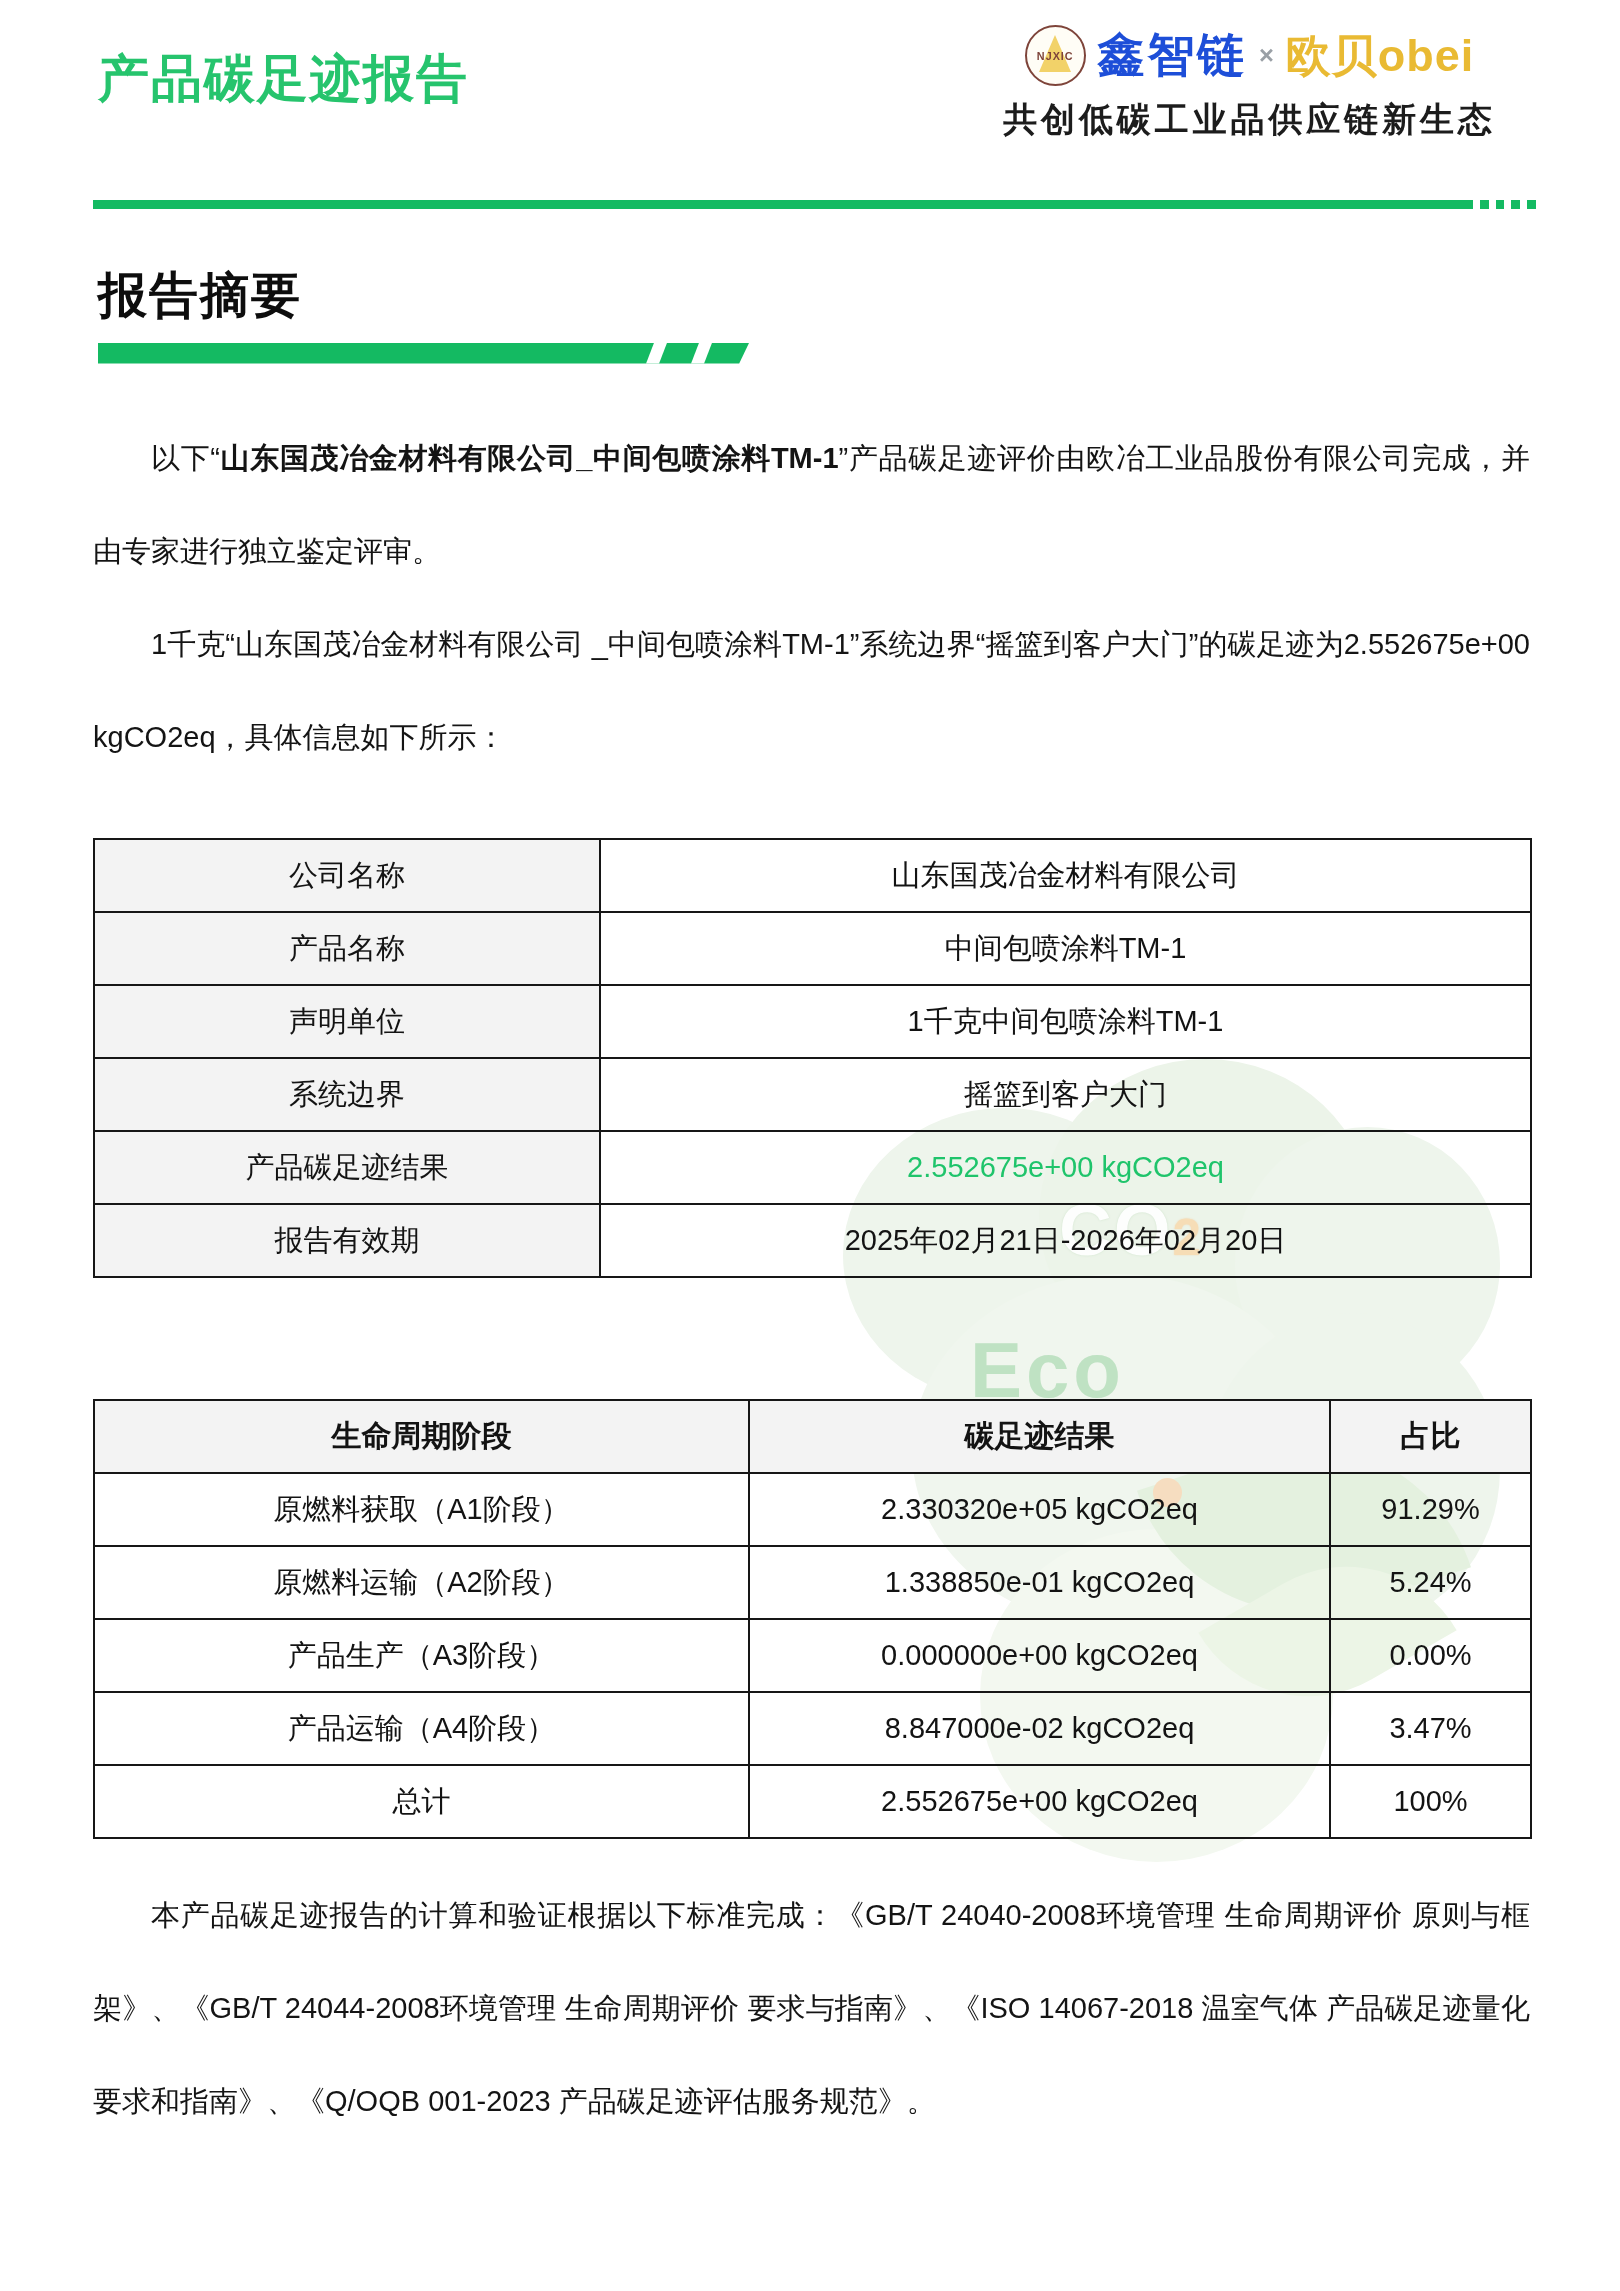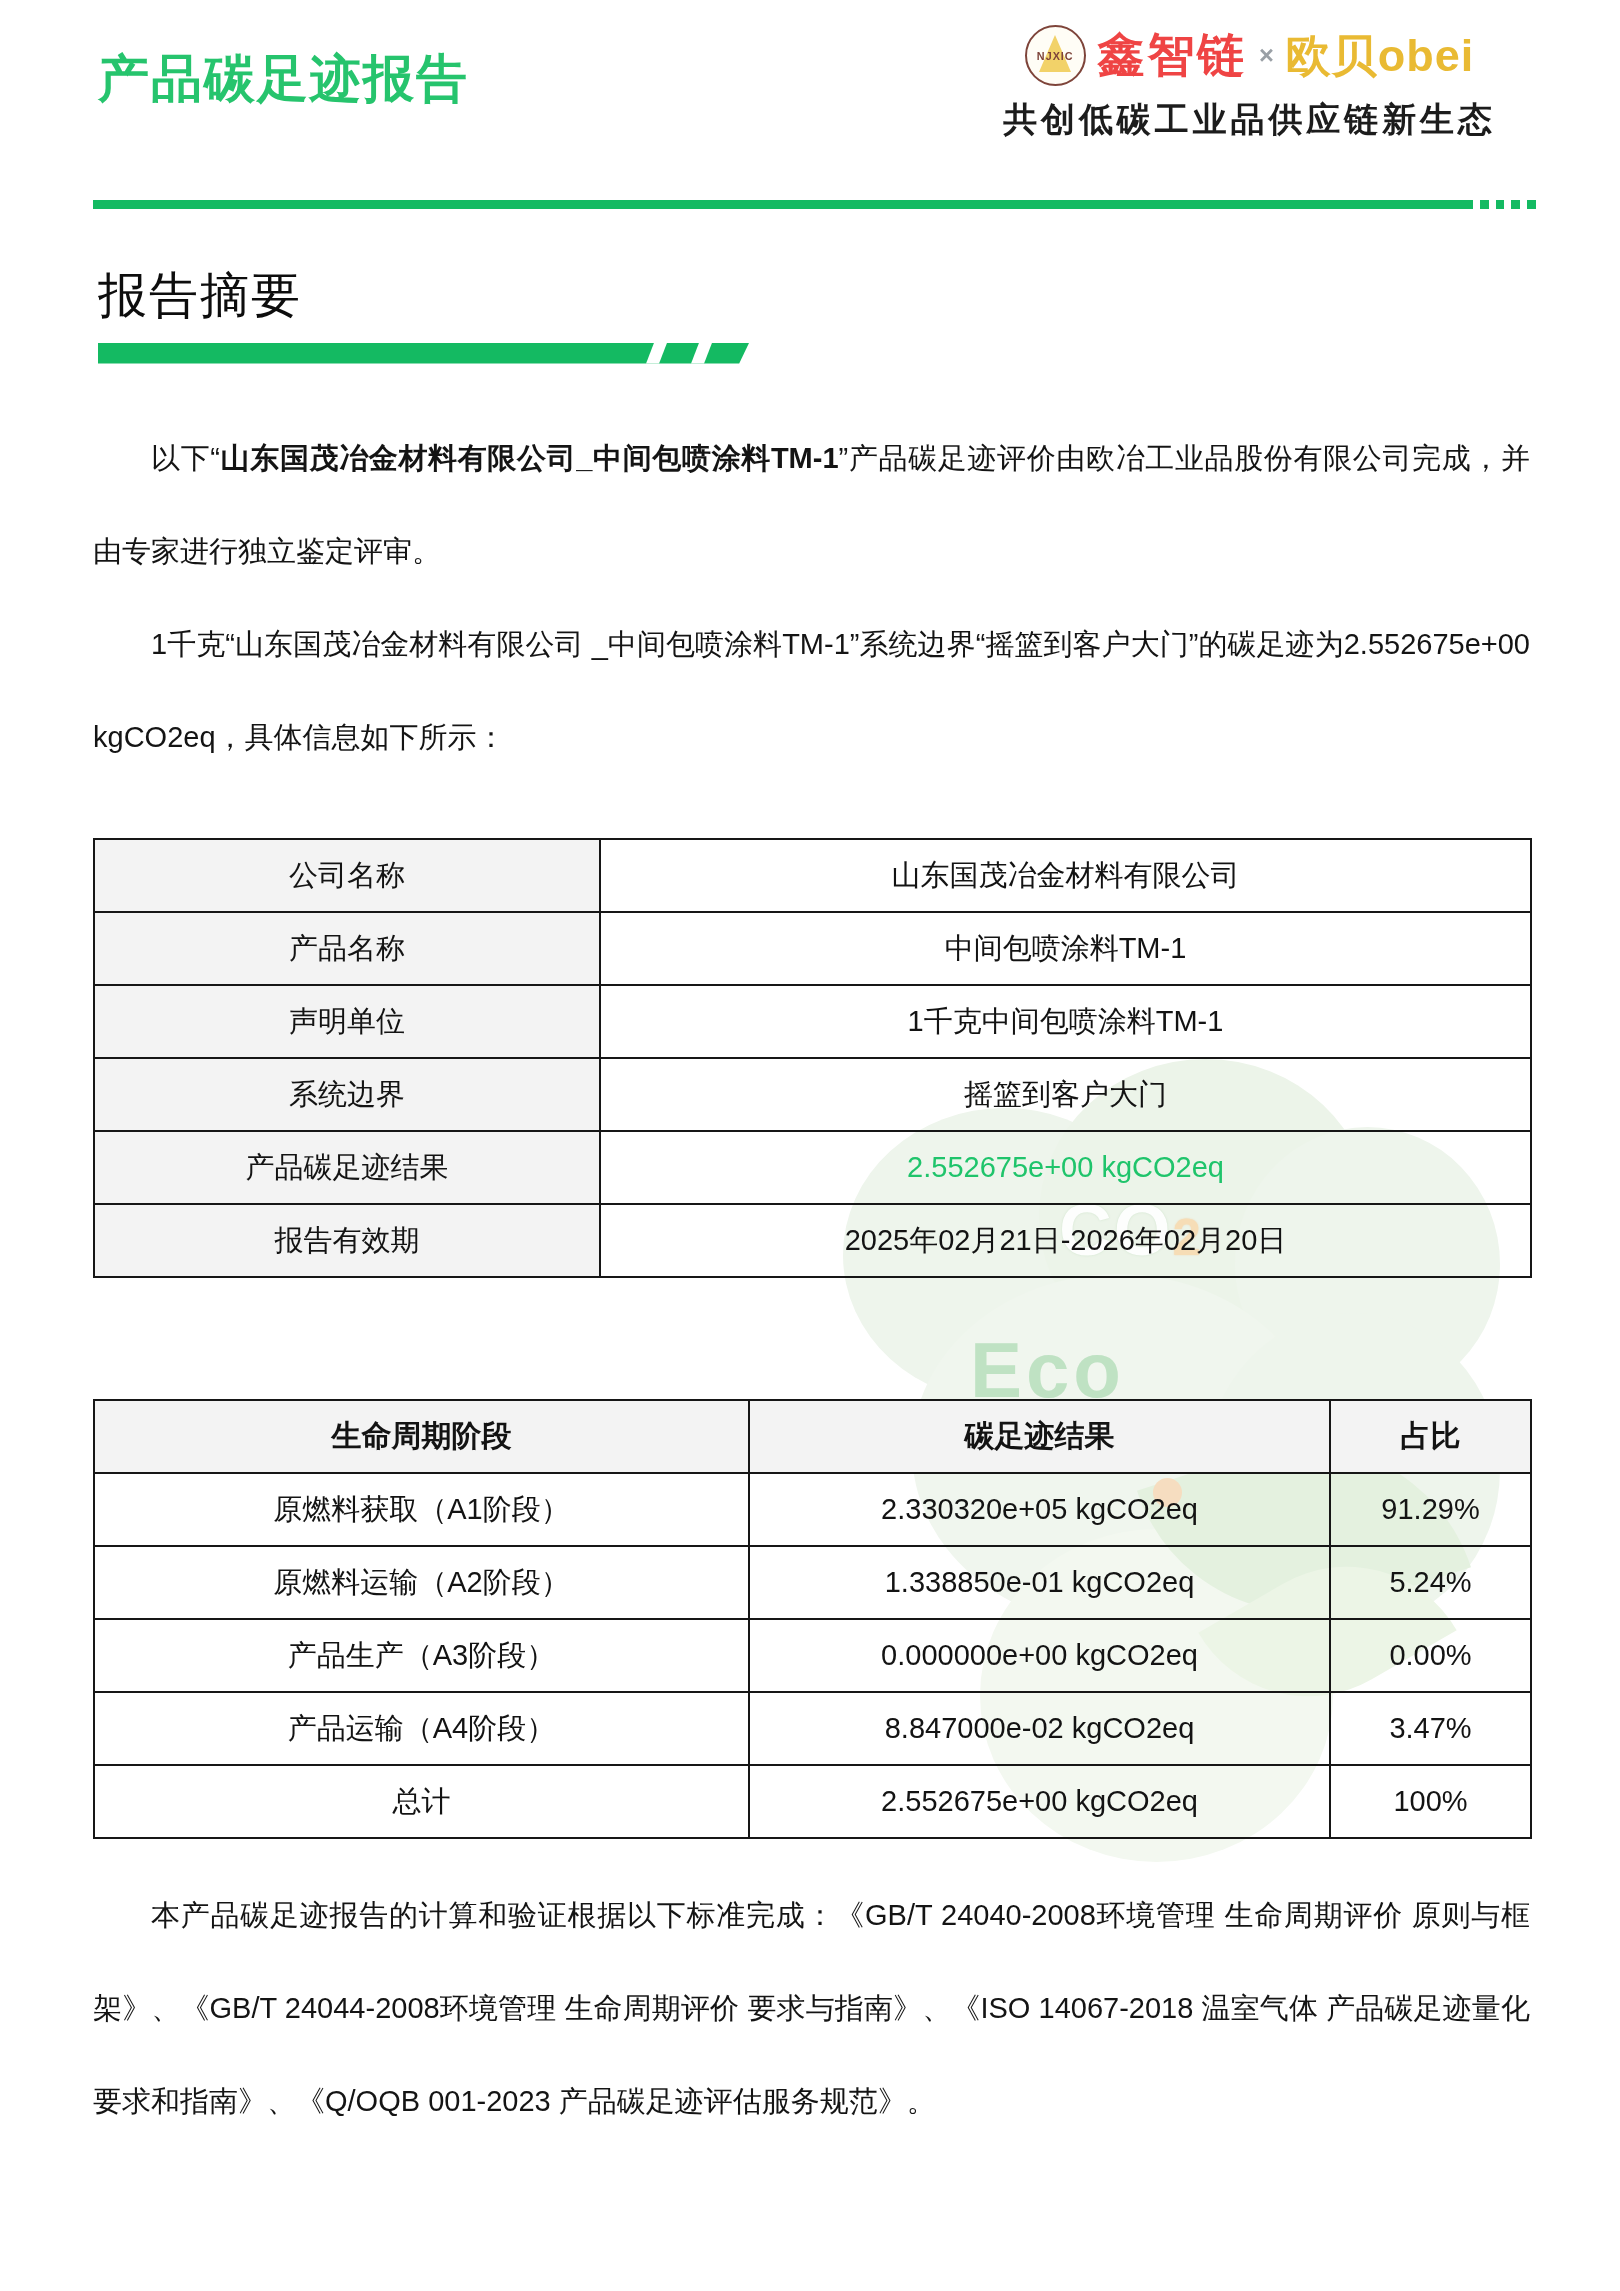--- a/index.html
+++ b/index.html
@@ -46,31 +46,31 @@
     position:relative;width:57px;height:57px;border-radius:50%;
     border:2.9px solid #7e443a;background:#fffdf6;flex:0 0 auto;
     display:flex;align-items:center;justify-content:center;
   }
   .badge-tri{
     position:absolute;left:50%;top:7.8px;transform:translateX(-50%);
     width:0;height:0;border-left:16.7px solid transparent;border-right:16.7px solid transparent;
     border-bottom:37px solid #f2d269;
   }
   .badge-text{position:relative;font-size:10.8px;font-weight:bold;color:#7e443a;letter-spacing:1px;}
-  .brand-cn{font-size:47px;font-weight:bold;color:#ef4444;letter-spacing:2.9px;}
+  .brand-cn{font-size:47px;font-weight:bold;color:#1d4ed8;letter-spacing:2.9px;}
   .brand-x{font-size:25.5px;color:#9aa0a6;font-weight:bold;}
   .brand-obei{font-size:45px;font-weight:bold;color:#e9ba33;letter-spacing:1px;}
   .tagline{margin-top:3.9px;font-size:34px;font-weight:bold;color:#1c1c1c;letter-spacing:3.9px;white-space:nowrap;}
   .header-rule{position:absolute;left:93px;top:200px;width:1441px;display:flex;align-items:center;}
   .rule-line{height:8.8px;background:#14ba62;flex:0 0 1380px;}
   .rule-dash{height:8.8px;width:8.8px;background:#14ba62;margin-left:6.9px;flex:0 0 auto;}
   
   .section-title{
     position:absolute;left:98px;top:263px;margin:0;
-    font-size:49px;font-weight:normal;color:#0d0d0d;letter-spacing:2px;
+    font-size:49px;font-weight:bold;color:#0d0d0d;letter-spacing:2px;
   }
   .section-bar{
     position:absolute;left:98px;top:343px;width:651px;height:20.6px;background:#14ba62;
     clip-path:polygon(0 0,100% 0,calc(100% - 9.8px) 100%,0 100%);
   }
   .section-bar .slash{position:absolute;top:-2.9px;height:26.5px;width:12.7px;background:#ffffff;transform:skewX(-21deg);}
   .slash1{right:86px;} .slash2{right:41px;}
   
   .para{
     position:absolute;left:93px;width:1437px;margin:0;

